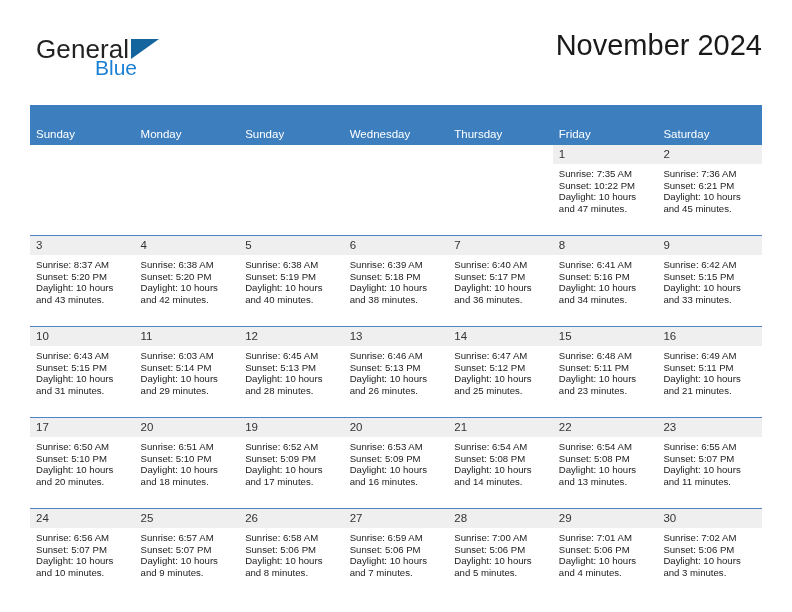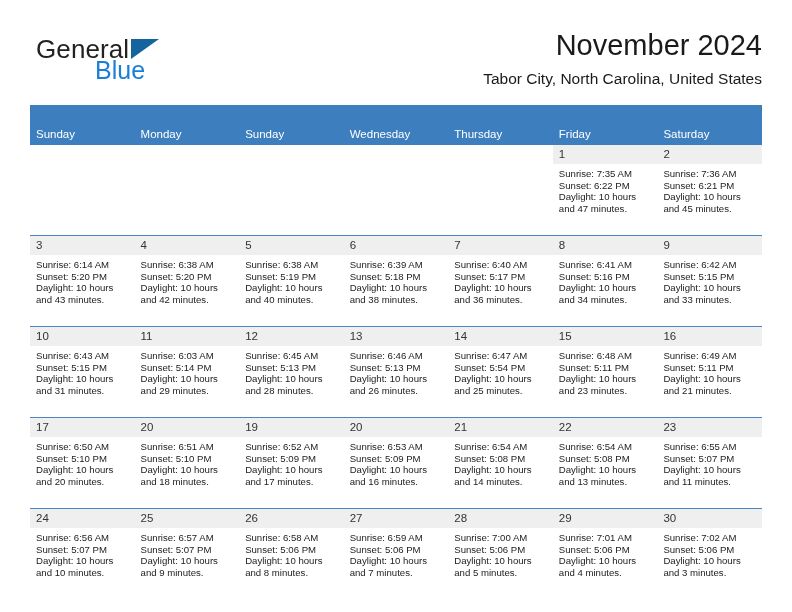--- a/index.html
+++ b/index.html
@@ -44,21 +44,21 @@
     top: 0;
     font-size: 26px;
     letter-spacing: 0.1px;
     color: #222222;
     font-family: "Liberation Sans", sans-serif;
   }
   .logo-blue {
     position: absolute;
     left: 59px;
     top: 22px;
-    font-size: 25px;
+    font-size: 21px;
     color: #1b7fd4;
     font-family: "Liberation Sans", sans-serif;
   }
   .logo-tri {
     position: absolute;
     left: 95px;
     top: 5px;
     width: 0;
     height: 0;
     border-left: 28px solid #14659e;
@@ -160,21 +160,20 @@
   <div class="topbar">
 
     <div class="logo">
       <span class="logo-general">General</span>
       <span class="logo-tri"></span>
       <span class="logo-blue">Blue</span>
     </div>
 
     <div class="title-block">
       <div class="month-title">November 2024</div>
-      <div class="location">Tabor City, North Carolina, United States</div>
     </div>
 
   </div>
 
   <table class="calendar">
     <thead>
       <tr>
         <th>Sunday</th>
         <th>Monday</th>
         <th>Sunday</th>
@@ -209,42 +208,42 @@
           <td>
             <div class="cell empty">
               <div class="daynum"></div>
             </div>
           </td>
           <td>
             <div class="cell filled">
               <div class="daynum">1</div>
               <div class="details">
                 <div class="sunrise">Sunrise: 7:35 AM</div>
-                <div class="sunset">Sunset: 6:22 PM</div>
+                <div class="sunset">Sunset: 10:22 PM</div>
                 <div class="daylight">Daylight: 10 hours and 47 minutes.</div>
               </div>
             </div>
           </td>
           <td>
             <div class="cell filled">
               <div class="daynum">2</div>
               <div class="details">
                 <div class="sunrise">Sunrise: 7:36 AM</div>
                 <div class="sunset">Sunset: 6:21 PM</div>
                 <div class="daylight">Daylight: 10 hours and 45 minutes.</div>
               </div>
             </div>
           </td>
         </tr>
         <tr class="week-row">
           <td>
             <div class="cell filled">
               <div class="daynum">3</div>
               <div class="details">
-                <div class="sunrise">Sunrise: 6:14 AM</div>
+                <div class="sunrise">Sunrise: 8:37 AM</div>
                 <div class="sunset">Sunset: 5:20 PM</div>
                 <div class="daylight">Daylight: 10 hours and 43 minutes.</div>
               </div>
             </div>
           </td>
           <td>
             <div class="cell filled">
               <div class="daynum">4</div>
               <div class="details">
                 <div class="sunrise">Sunrise: 6:38 AM</div>
@@ -343,21 +342,21 @@
                 <div class="sunset">Sunset: 5:13 PM</div>
                 <div class="daylight">Daylight: 10 hours and 26 minutes.</div>
               </div>
             </div>
           </td>
           <td>
             <div class="cell filled">
               <div class="daynum">14</div>
               <div class="details">
                 <div class="sunrise">Sunrise: 6:47 AM</div>
-                <div class="sunset">Sunset: 5:54 PM</div>
+                <div class="sunset">Sunset: 5:12 PM</div>
                 <div class="daylight">Daylight: 10 hours and 25 minutes.</div>
               </div>
             </div>
           </td>
           <td>
             <div class="cell filled">
               <div class="daynum">15</div>
               <div class="details">
                 <div class="sunrise">Sunrise: 6:48 AM</div>
                 <div class="sunset">Sunset: 5:11 PM</div>

